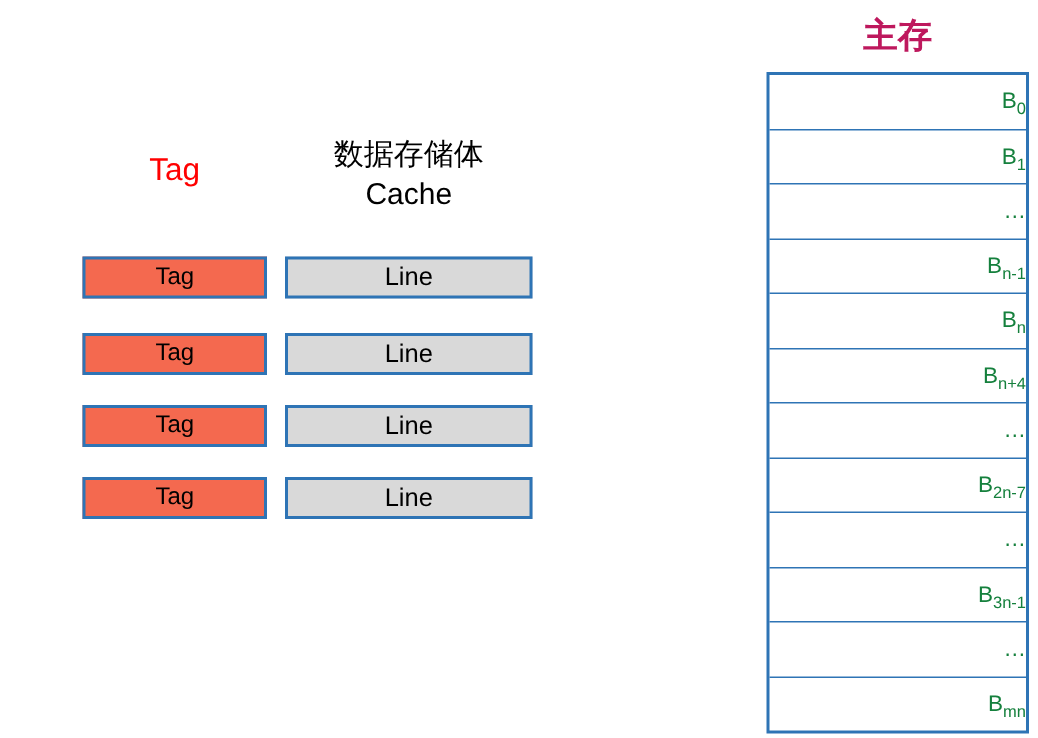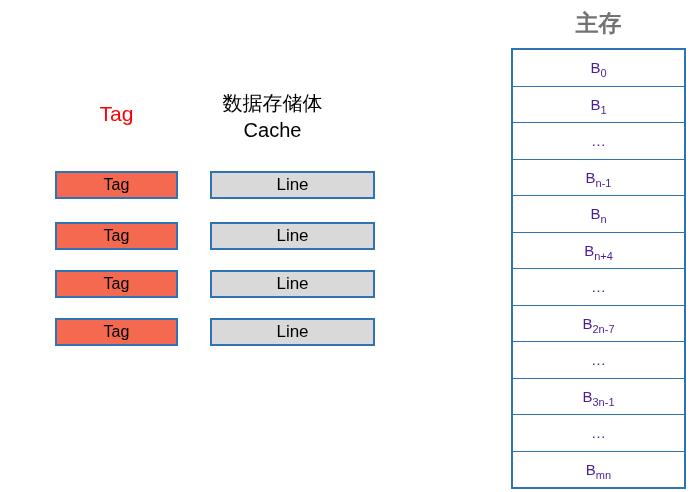--- a/index.html
+++ b/index.html
@@ -53,52 +53,51 @@
     left: 190px;
     width: 165px;
     height: 28px;
     background: #D9D9D9;
     border: 2px solid #2E74B5;
     display: flex;
     align-items: center;
     justify-content: center;
     font-size: 17px;
     color: #000000;
-    margin-left: 20px;
   }
 
   
   .memory-title {
     position: absolute;
     left: 511px;
     top: 8px;
     width: 175px;
     text-align: center;
     font-size: 23px;
     font-weight: bold;
-    color: #737373;
+    color: #be185d;
   }
   .memory-table {
     position: absolute;
     left: 511px;
     top: 48px;
     width: 175px;
     height: 441px;
     border: 2px solid #2E74B5;
     background: #ffffff;
     display: flex;
     flex-direction: column;
   }
   .mem-row {
     flex: 1;
     display: flex;
     align-items: center;
-    justify-content: center;
+    justify-content: flex-end;
     font-size: 15px;
-    color: #4c1d95;
+    color: #15803d;
     border-bottom: 1.5px solid #2E74B5;
   }
   .mem-row:last-child { border-bottom: none; }
   .mem-row sub { font-size: 11px; line-height: 0; }
 </style>
 </head>
 <body>
 
 <div class="canvas">
 

